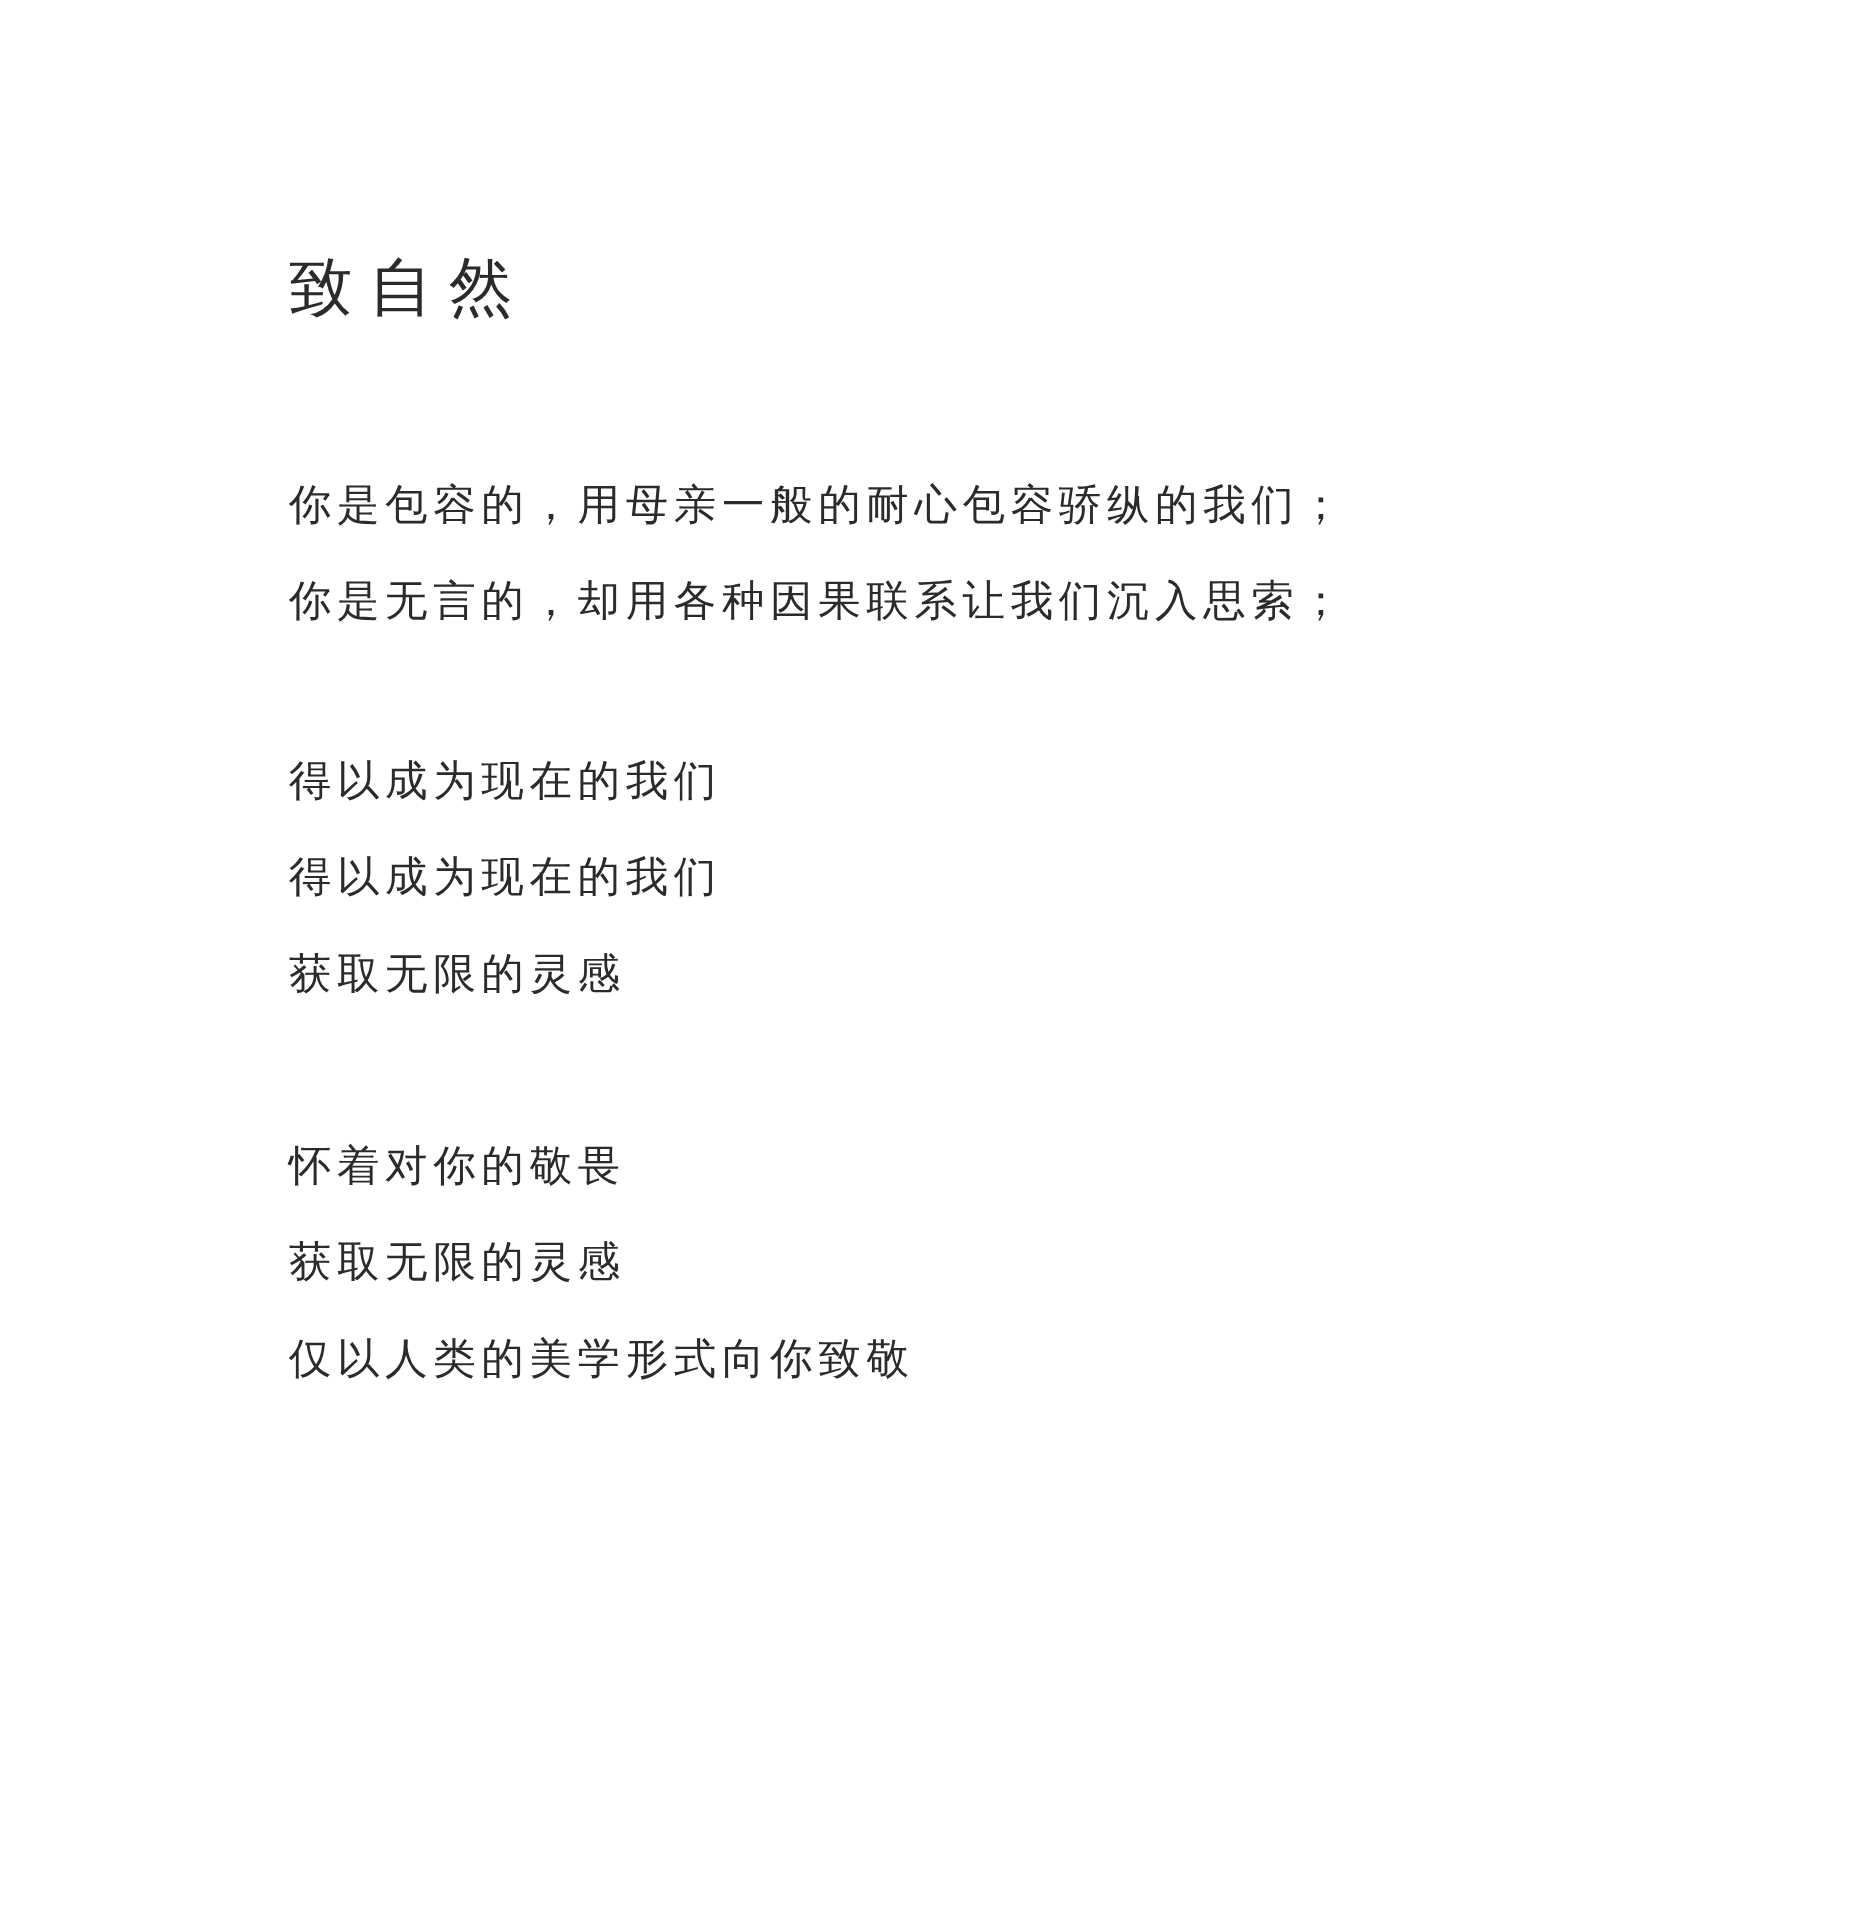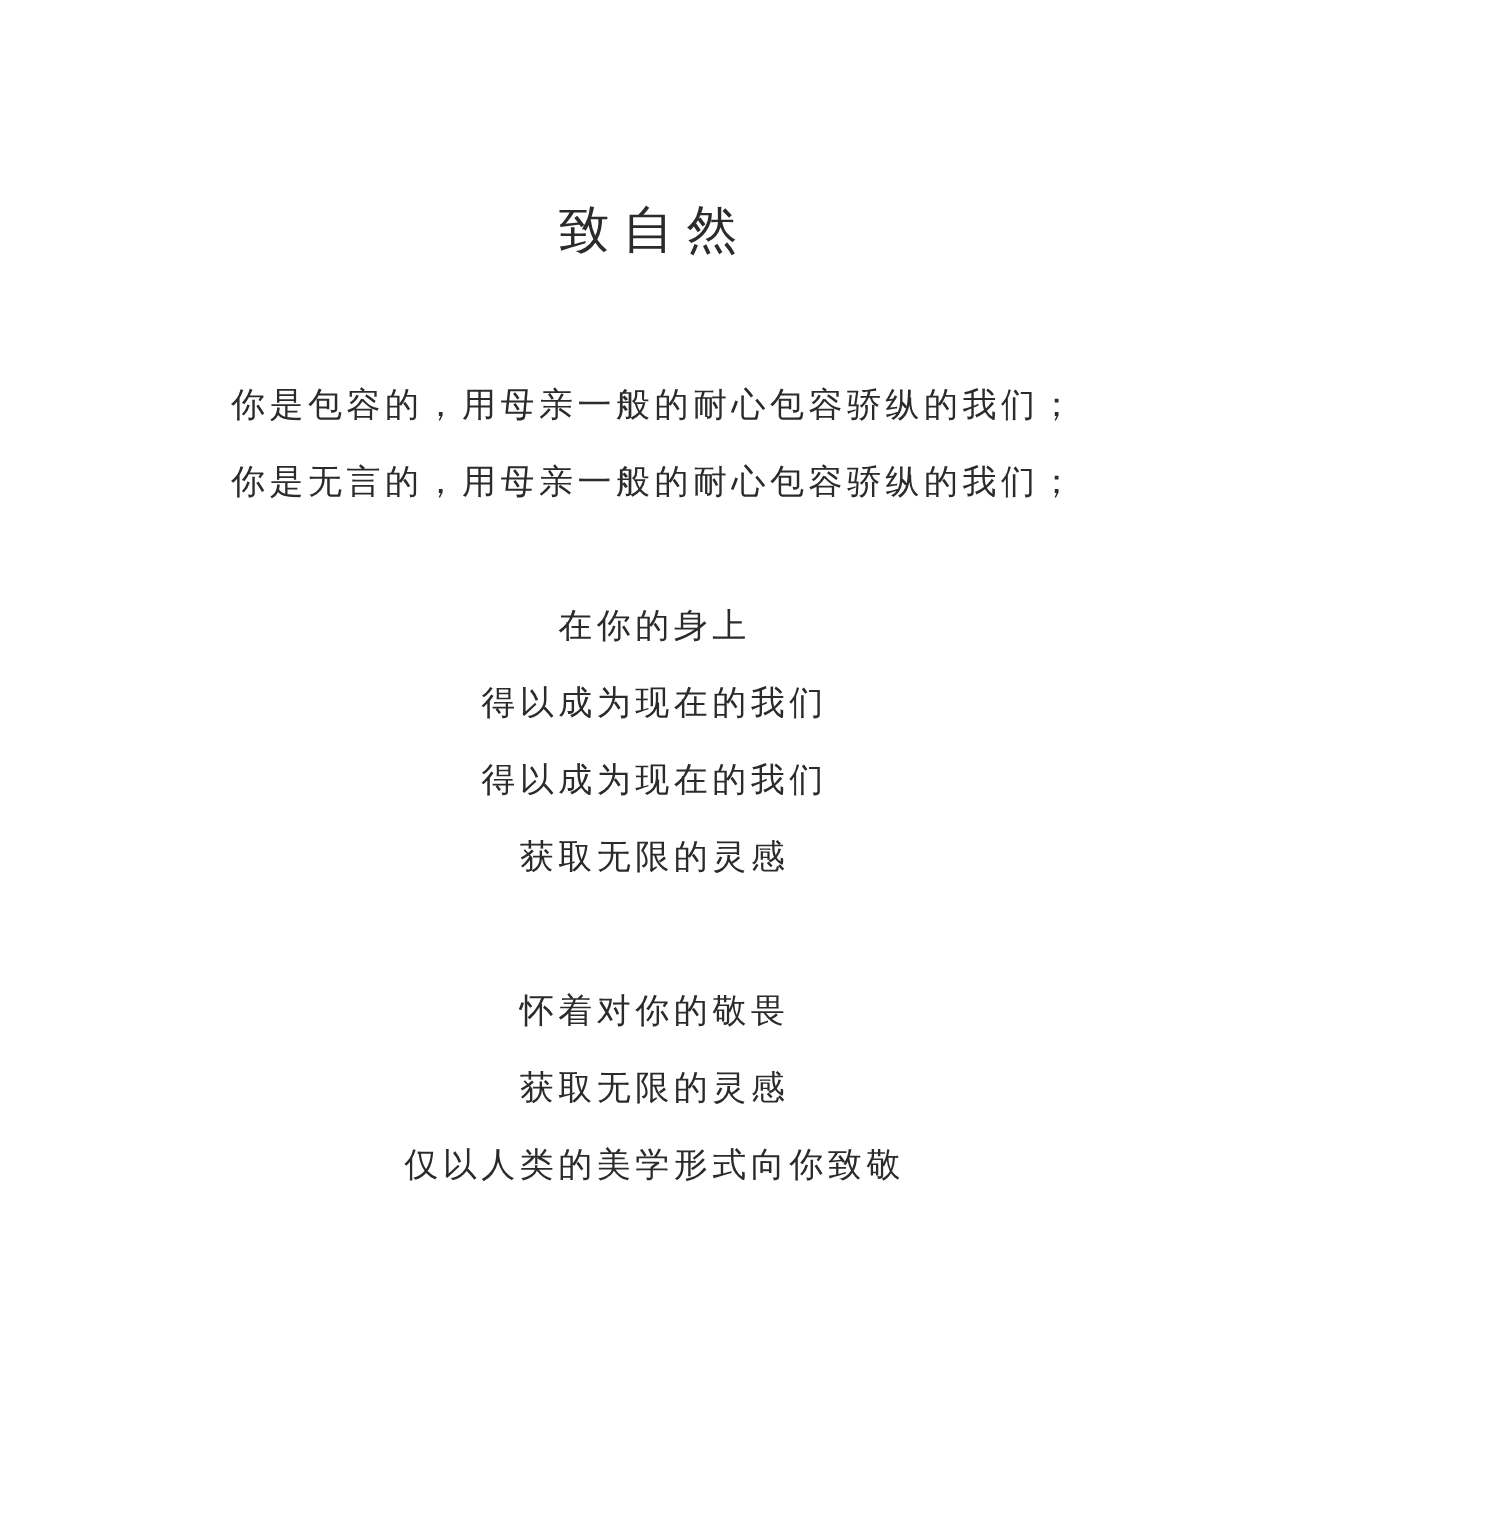--- a/index.html
+++ b/index.html
@@ -7,21 +7,20 @@
     padding: 0;
     background: #ffffff;
   }
   .page {
     position: relative;
     width: 1500px;
     height: 1535px;
     background: #ffffff;
     overflow: hidden;
     font-family: "Liberation Sans", "DejaVu Sans", sans-serif;
-    text-align: center;
   }
   .content {
     position: absolute;
     left: 231px;
     top: 198px;
     color: #2b2b2b;
   }
   .poem-title {
     font-size: 51px;
     line-height: 64px;
@@ -46,25 +45,24 @@
 </head>
 <body>
 
 <div class="page">
   <div class="content">
 
     <h1 class="poem-title">致自然</h1>
 
     <div class="stanza stanza-1">
       <div class="poem-line">你是包容的，用母亲一般的耐心包容骄纵的我们；</div>
-      <div class="poem-line">你是无言的，用母亲一般的耐心包容骄纵的我们；</div>
+      <div class="poem-line">你是无言的，却用各种因果联系让我们沉入思索；</div>
     </div>
 
     <div class="stanza stanza-2">
-      <div class="poem-line">在你的身上</div>
       <div class="poem-line">得以成为现在的我们</div>
       <div class="poem-line">得以成为现在的我们</div>
       <div class="poem-line">获取无限的灵感</div>
     </div>
 
     <div class="stanza stanza-3">
       <div class="poem-line">怀着对你的敬畏</div>
       <div class="poem-line">获取无限的灵感</div>
       <div class="poem-line">仅以人类的美学形式向你致敬</div>
     </div>

